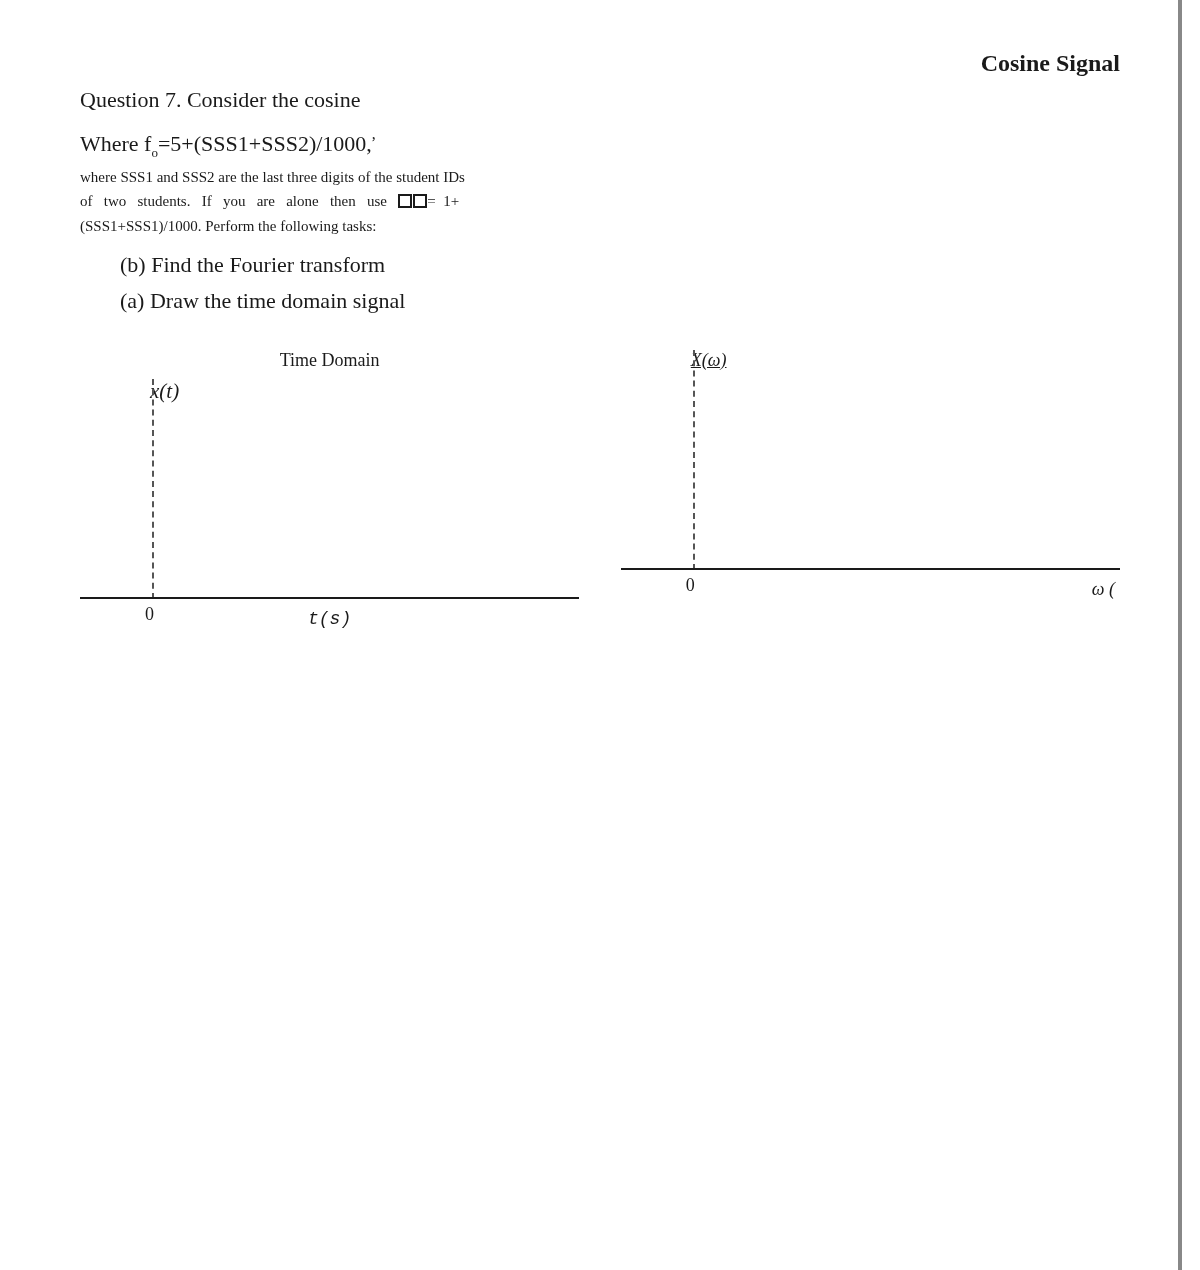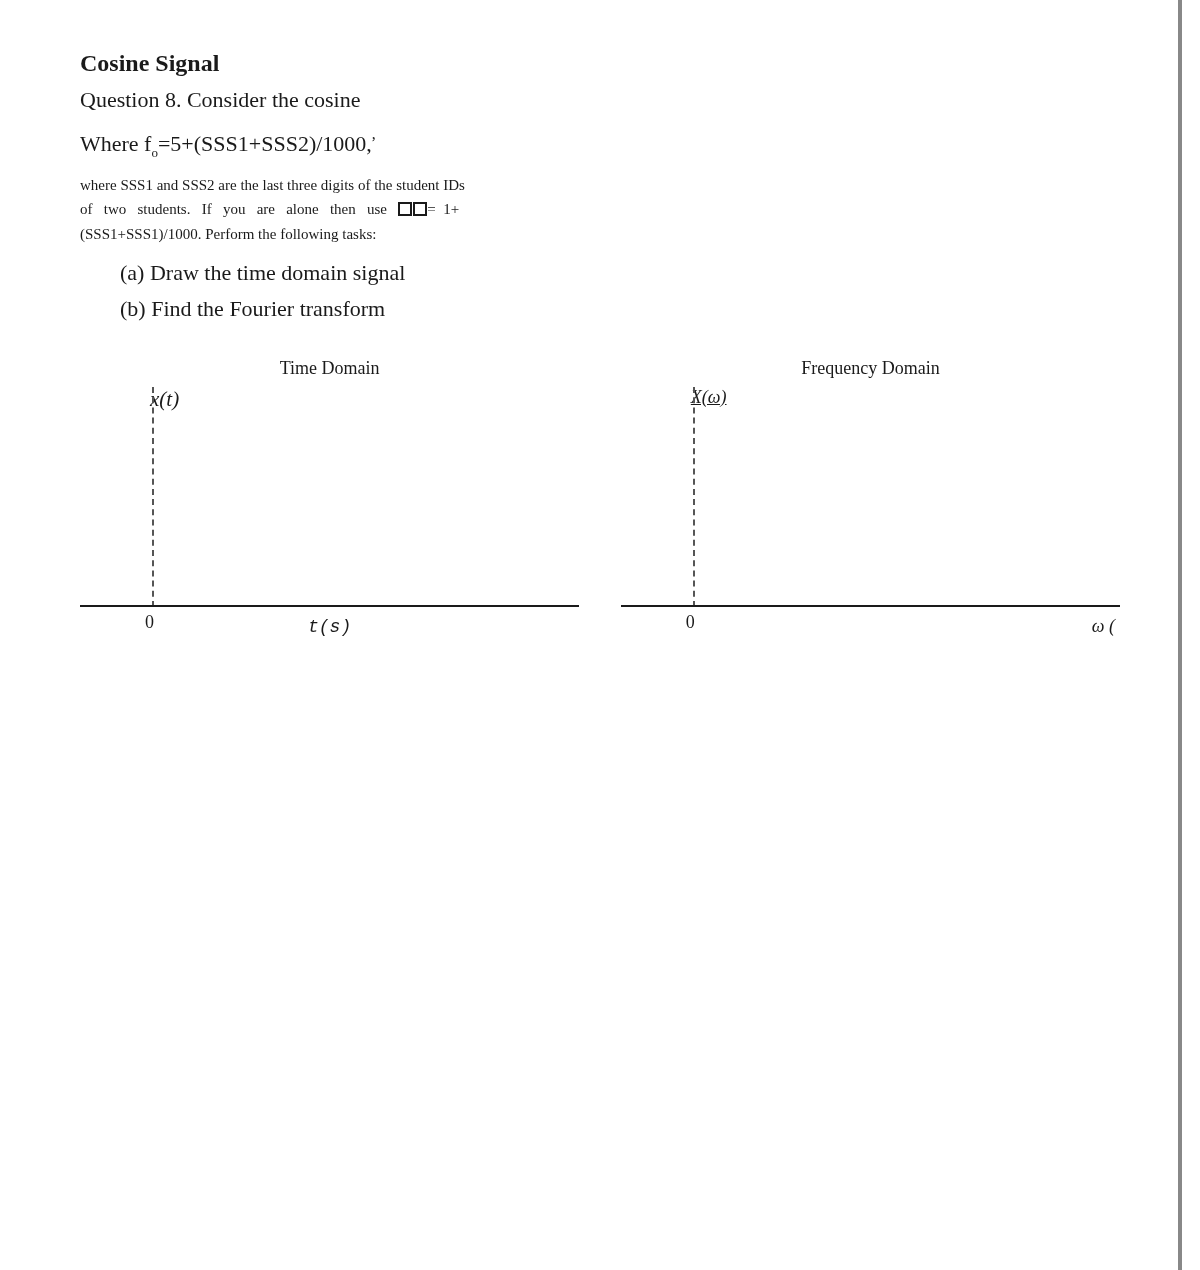--- a/index.html
+++ b/index.html
@@ -18,34 +18,34 @@
     
     body::after {
       content: '';
       position: fixed;
       top: 0; right: 18px;
       width: 4px; height: 100%;
       background: #888;
     }
 
     .title {
-      text-align: left;
+      text-align: right;
       font-weight: bold;
       font-size: 24px;
       margin-bottom: 10px;
     }
 
     .question-line {
       font-size: 22px;
       margin-bottom: 16px;
     }
 
     .where-line {
       font-size: 22px;
-      margin-bottom: 12px;
+      margin-bottom: 4px;
     }
 
     .paragraph-block {
       font-size: 15px;
       line-height: 1.65;
       margin-bottom: 8px;
     }
 
     .tasks {
       margin-left: 40px;
@@ -156,39 +156,39 @@
       position: absolute;
       top: 0px;
       font-size: 18px;
     }
   </style>
 </head>
 <body>
 
 <div class="title">Cosine Signal</div>
 
-<div class="question-line">Question 8.  Consider the cosine</div>
+<div class="question-line">Question 7.  Consider the cosine</div>
 
 <div class="where-line">
   Where f<sub style="font-size:13px">o</sub>=5+(SSS1+SSS2)/1000,<sup style="font-size:16px; position:relative; top:-4px;">,</sup>
 </div>
 
 <div class="paragraph-block">
   where SSS1 and SSS2 are the last three digits of the student IDs<br>
   of &nbsp; two &nbsp; students. &nbsp; If &nbsp; you &nbsp; are &nbsp; alone &nbsp; then &nbsp; use &nbsp;
   <span class="box-symbol">
     <span></span>
       <span></span>
   </span>= &nbsp;1+<br>
   (SSS1+SSS1)/1000. Perform the following tasks:
 </div>
 
 <div class="tasks">
+  <div>(b) Find the Fourier transform</div>
   <div>(a) Draw the time domain signal</div>
-  <div>(b) Find the Fourier transform</div>
 </div>
 
 <div class="graphs-section">
 
   <div class="graph-container">
     <div class="graph-label">Time Domain</div>
     <div class="time-graph">
 
       <div class="axis-label-x" style="left: 70px;">
         <em>x(t)</em>
@@ -200,21 +200,20 @@
 
       <div class="axis-label-t" style="left: 50%; transform: translateX(-50%);">
         <em>t(s)</em>
       </div>
 
       <div class="zero-label" style="left: 65px;">0</div>
     </div>
   </div>
 
   <div class="graph-container">
-    <div class="graph-label">Frequency Domain</div>
     <div class="freq-graph">
 
       <div class="x-omega-label" style="left: 70px; text-decoration: underline;">
         <em>X(ω)</em>
       </div>
 
       <div class="v-dashed" style="left: 72px;"></div>
 
       <div class="h-axis"></div>
 

